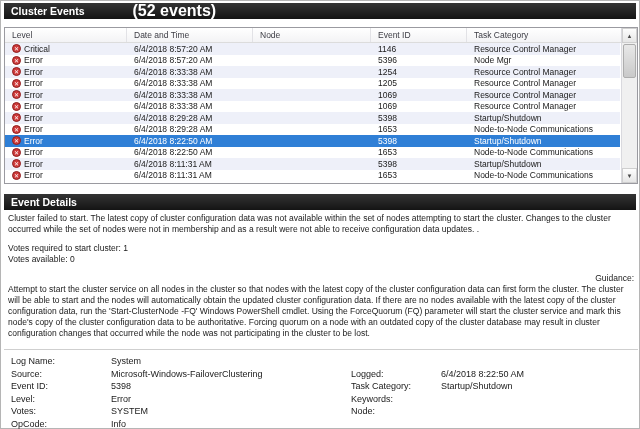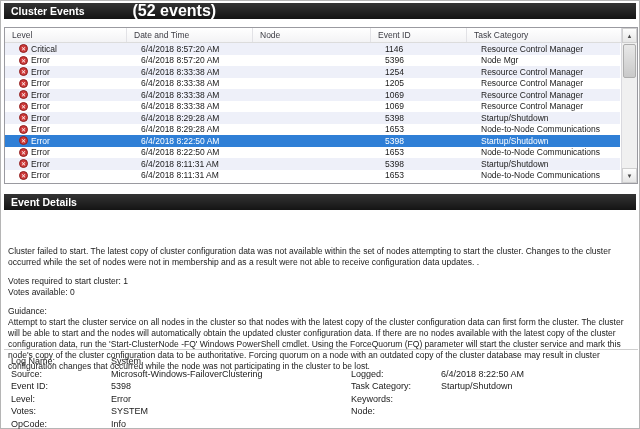--- a/index.html
+++ b/index.html
@@ -20,21 +20,21 @@
                   border:1px solid #9a9aa0; background:#fff; }
   .thead { display:flex; height:15px; border-bottom:1px solid #dcdcdc;
            background:linear-gradient(#ffffff,#f3f3f5); padding-right:17px; }
   .hcell { font-size:8.5px; color:#3c3c44; padding:2px 0 0 7px;
            border-right:1px solid #e2e2e6; white-space:nowrap; overflow:hidden; }
   .tbody { margin-right:17px; }
   .trow { display:flex; height:11.5px; align-items:center; cursor:default; }
   .trow:nth-child(odd) { background:#eef0f9; }
   .trow.selected { background:#2f7fd6; }
   .trow.selected .tcell { color:#fff; }
-  .tcell { font-size:8.5px; color:#1a1a1a; padding-left:14px; white-space:nowrap; overflow:hidden; }
+  .tcell { font-size:8.5px; color:#1a1a1a; padding-left:7px; white-space:nowrap; overflow:hidden; }
   .c0 { flex:0 0 122px; }
   .c1 { flex:0 0 126px; }
   .c2 { flex:0 0 118px; }
   .c3 { flex:0 0 96px; }
   .c4 { flex:1 1 auto; border-right:none; }
   .tcell.c0 { display:flex; align-items:center; gap:3px; }
   .err-icon { flex:0 0 9px; width:9px; height:9px; border-radius:50%;
               background:#cf3a3a; color:#fff; font-size:6px; line-height:9px;
               text-align:center; display:inline-block; border:1px solid #8e1f1f; }
 
@@ -46,24 +46,24 @@
          background:linear-gradient(#fdfdfd,#e6e6e6); border:1px solid #cfcfcf; }
   .arr.up { top:0; }
   .arr.down { bottom:0; }
   .vthumb { position:absolute; left:1px; top:16px; width:13px; height:34px;
             background:linear-gradient(#e8e8e8,#c9c9c9); border:1px solid #adadad; border-radius:2px; }
 
   
   .details-bar { top:193px; }
   .details-text { position:absolute; top:212px; left:7px; width:626px;
                   font-size:8.5px; line-height:11px; color:#1a1a1a; }
-  .desc { margin-bottom:8px;margin-top:33px; }
+  .desc { margin-bottom:8px; }
   .vote-line { height:11px; white-space:nowrap; }
   .votes .vote-line:nth-child(3) .vote-label { display:inline-block; min-width:92px; }
-  .guidance-label { margin-top:8px; }
+  .guidance-label { margin-top:8px;text-align:right; }
 
   
   .fields { position:absolute; top:348px; left:3px; width:634px;
             border-top:1px solid #cfcfcf; padding:5px 0 0 7px; }
   .frow { display:flex; height:12.5px; align-items:center; font-size:9px; color:#1a1a1a; }
   .flabel.left-label { flex:0 0 100px; }
   .fvalue.left-value { flex:0 0 240px; white-space:nowrap; overflow:hidden; }
   .flabel.right-label { flex:0 0 90px; }
   .fvalue.right-value { flex:1 1 auto; white-space:nowrap; overflow:hidden; }
 </style>

